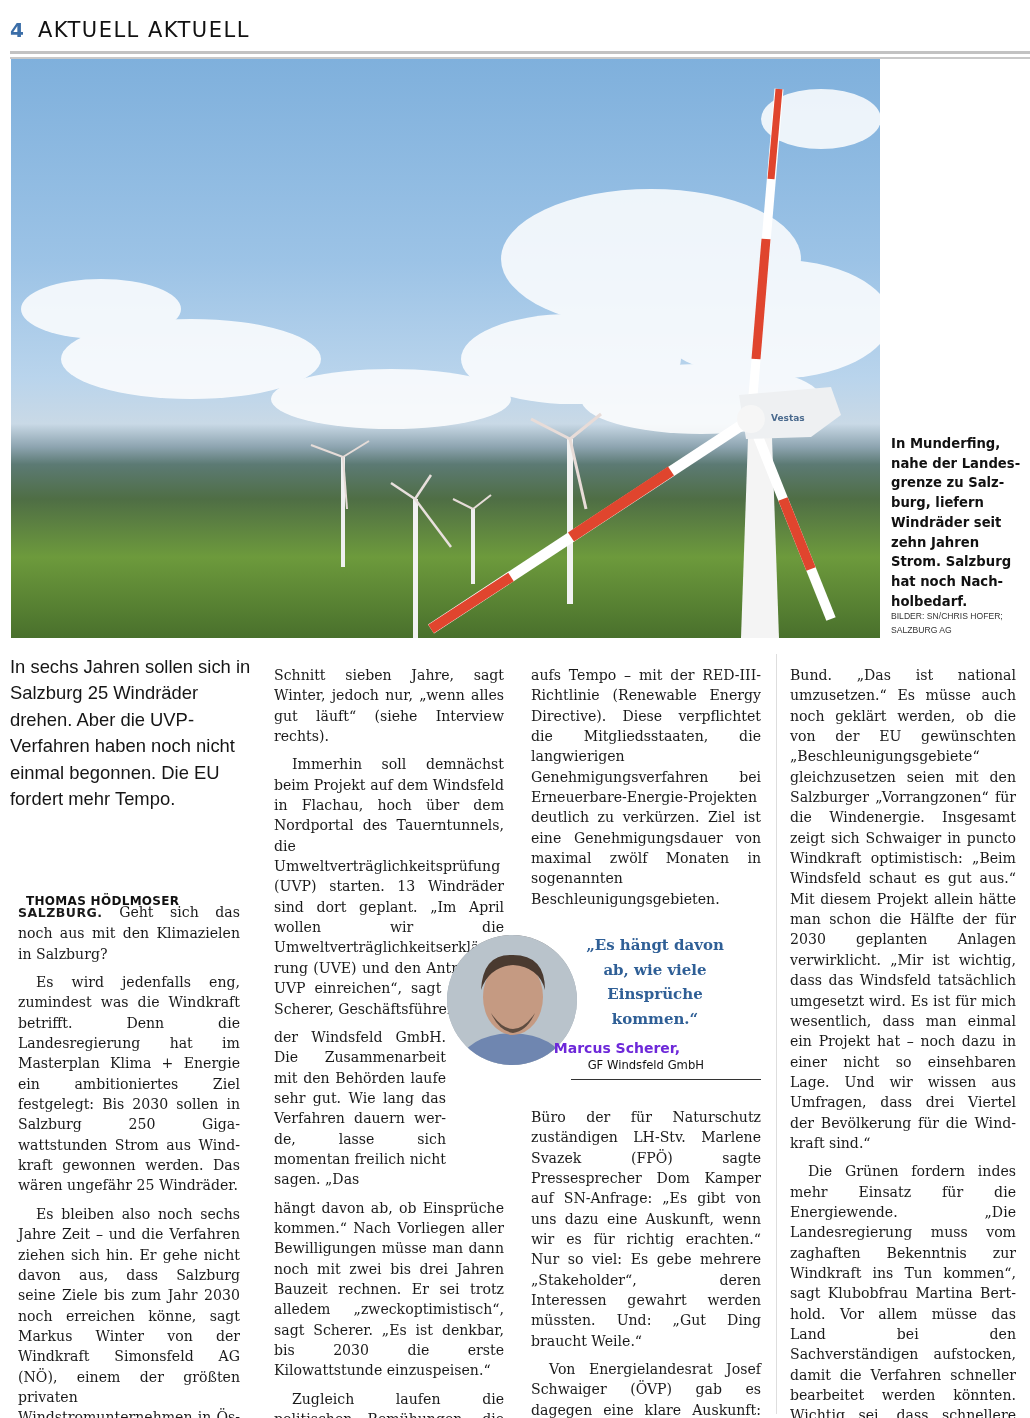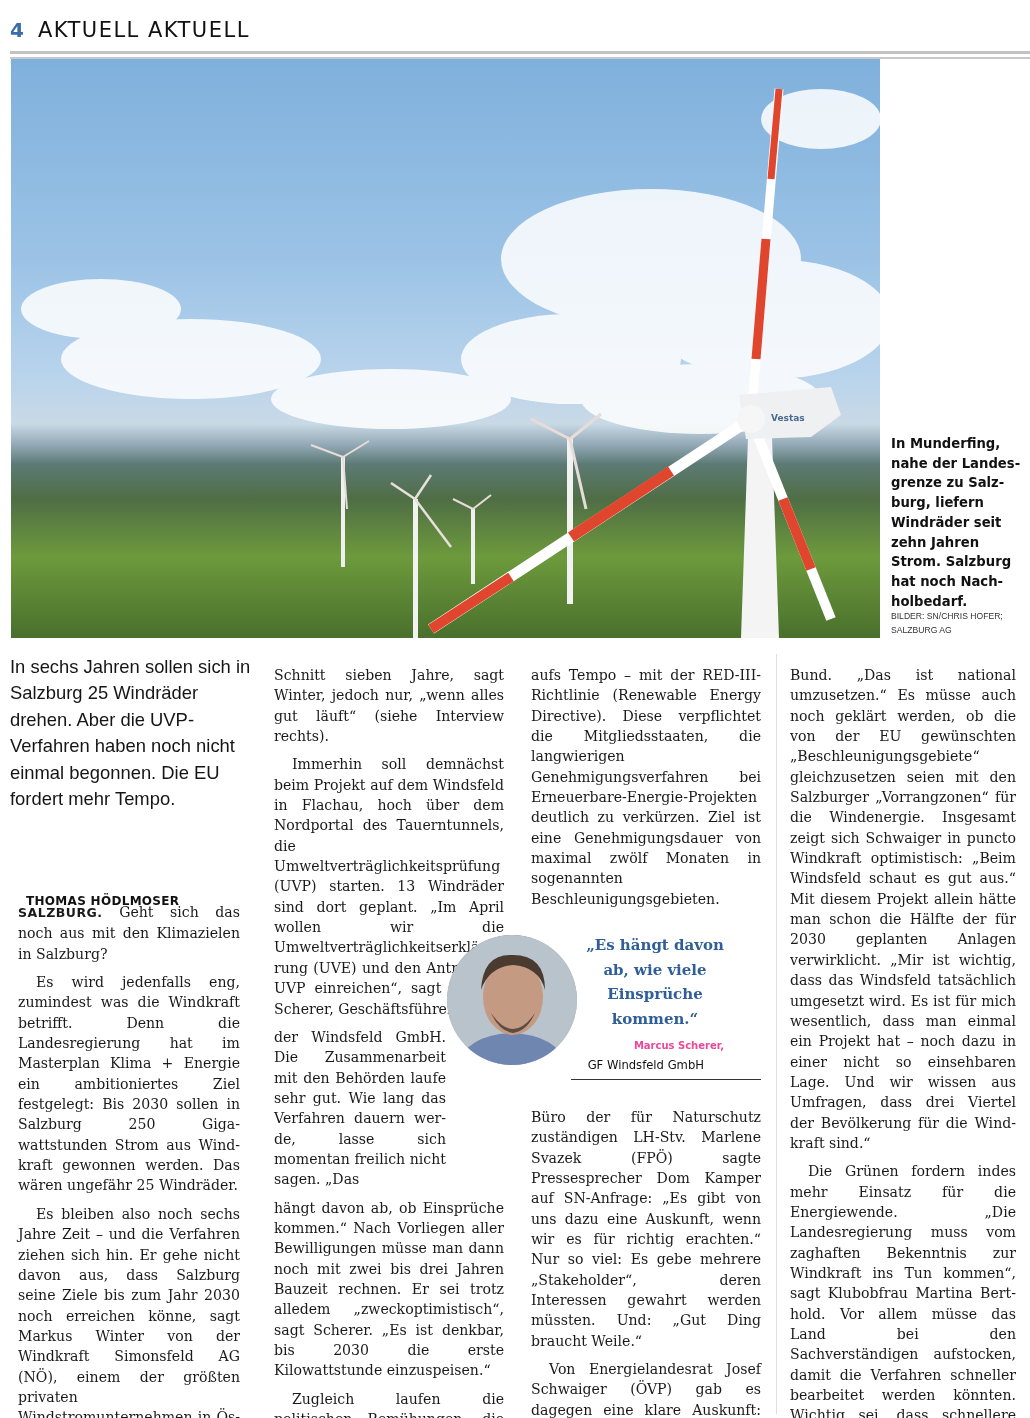--- a/index.html
+++ b/index.html
@@ -46,22 +46,22 @@
   .col2 .narrow { width: 172px; }
   .col3 .after { position: absolute; left: 0; top: 442px; width: 246px; }
 
   .divider-v { position: absolute; top: 654px; width: 1px; background: #dedede; height: 760px; }
 
   
   .portrait { position: absolute; left: 447px; top: 935px; width: 130px; height: 130px; border-radius: 50%; overflow: hidden;
     background: radial-gradient(circle at 50% 40%, #c9a48f 0%, #b78c74 28%, #6d5c52 45%, #9aa4ad 60%, #c9d1d8 100%); }
   .quote { position: absolute; left: 580px; top: 933px; width: 150px; text-align: center; font-family: "DejaVu Serif", serif;
     font-weight: bold; font-size: 15px; line-height: 24.5px; color: #2f5f96; }
-  .q-name { position: absolute; left: 580px; top: 1040px; width: 144px; text-align: right; font-family: "DejaVu Sans", sans-serif;
-    font-weight: bold; font-size: 10px; color: #ec4899; }
+  .q-name { position: absolute; left: 536px; top: 1040px; width: 144px; text-align: right; font-family: "DejaVu Sans", sans-serif;
+    font-weight: bold; font-size: 14px; color: #6d28d9; }
   .q-role { position: absolute; left: 560px; top: 1058px; width: 144px; text-align: right; font-family: "DejaVu Sans", sans-serif;
     font-size: 11.6px; color: #111; }
   .q-rule { position: absolute; left: 571px; top: 1079px; width: 190px; height: 1px; background: #333; }
 </style>
 </head>
 <body>
 
 <div class="page-header">
   <span class="page-num">4</span>
   <span class="section-title">AKTUELL AKTUELL</span>

